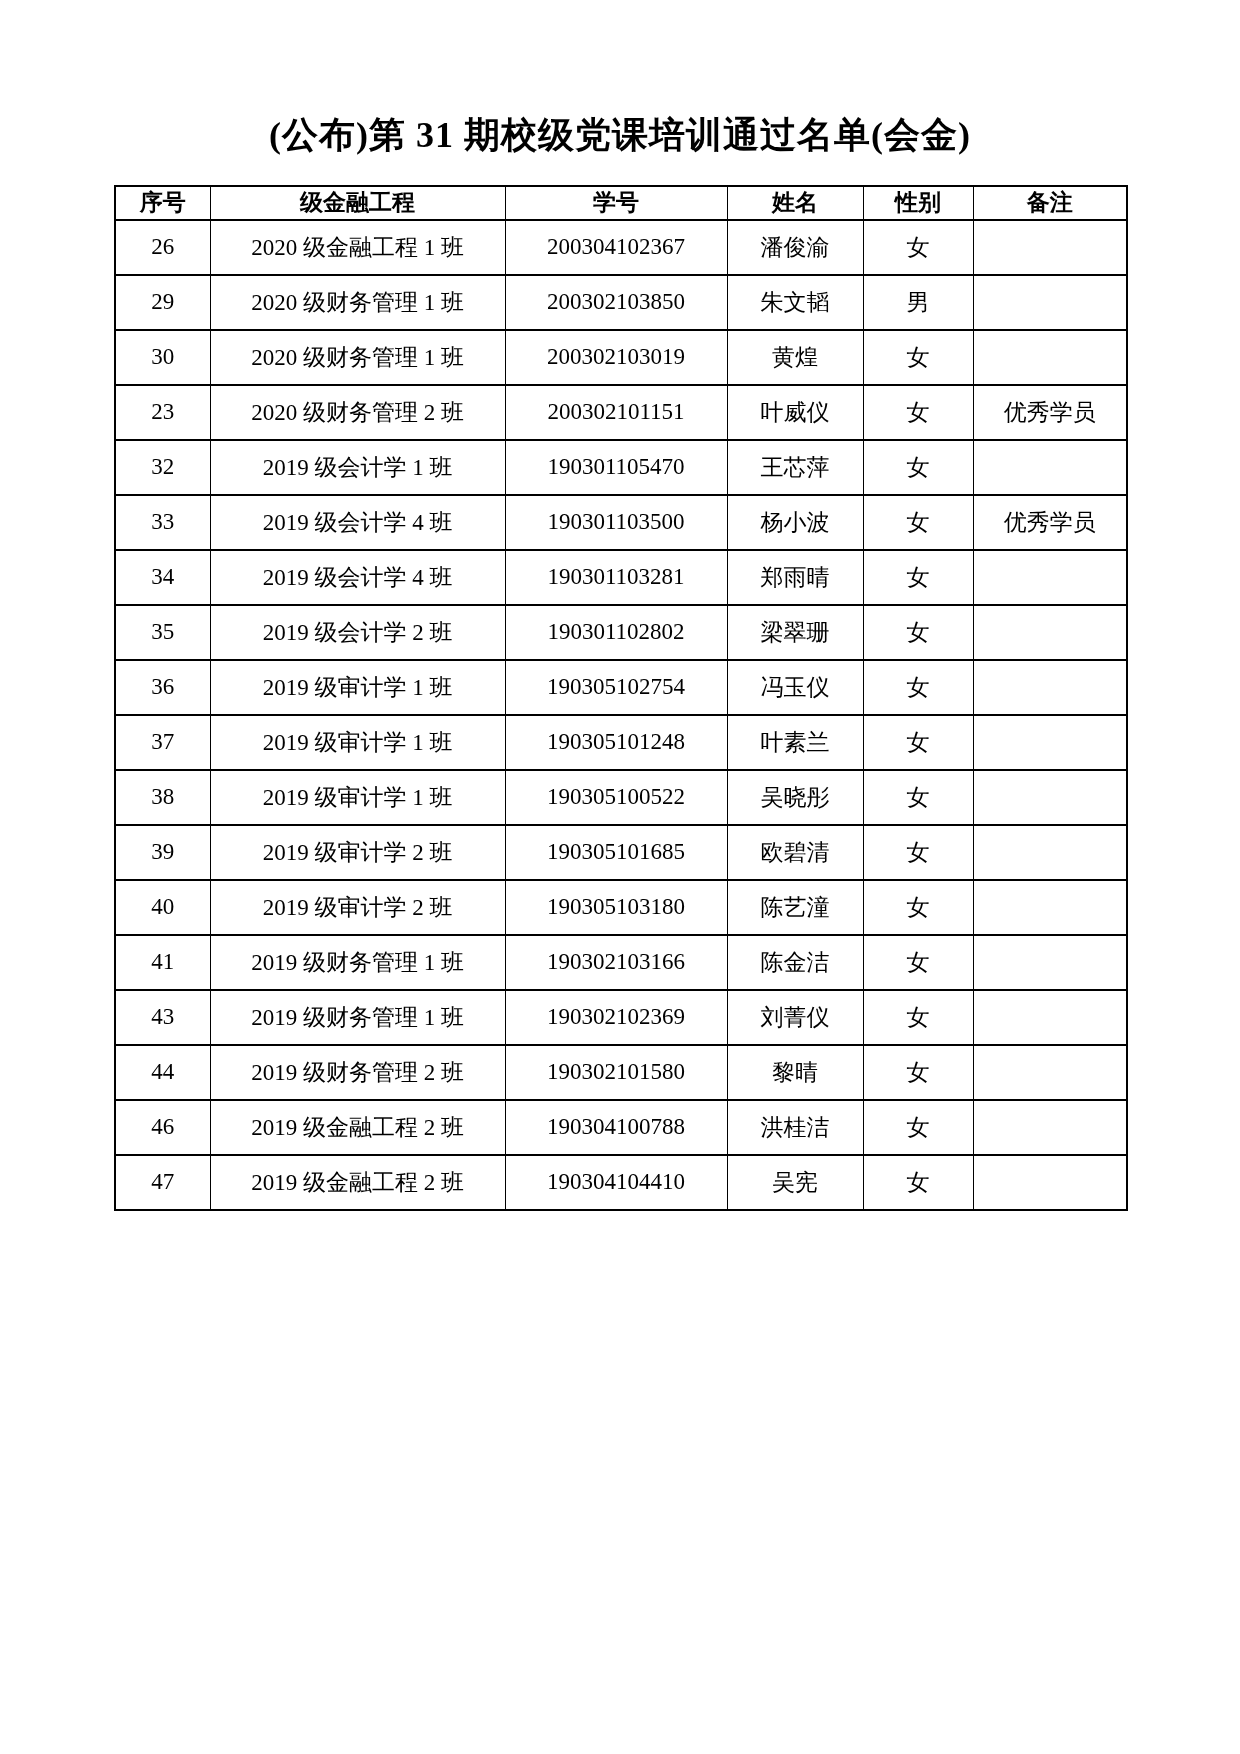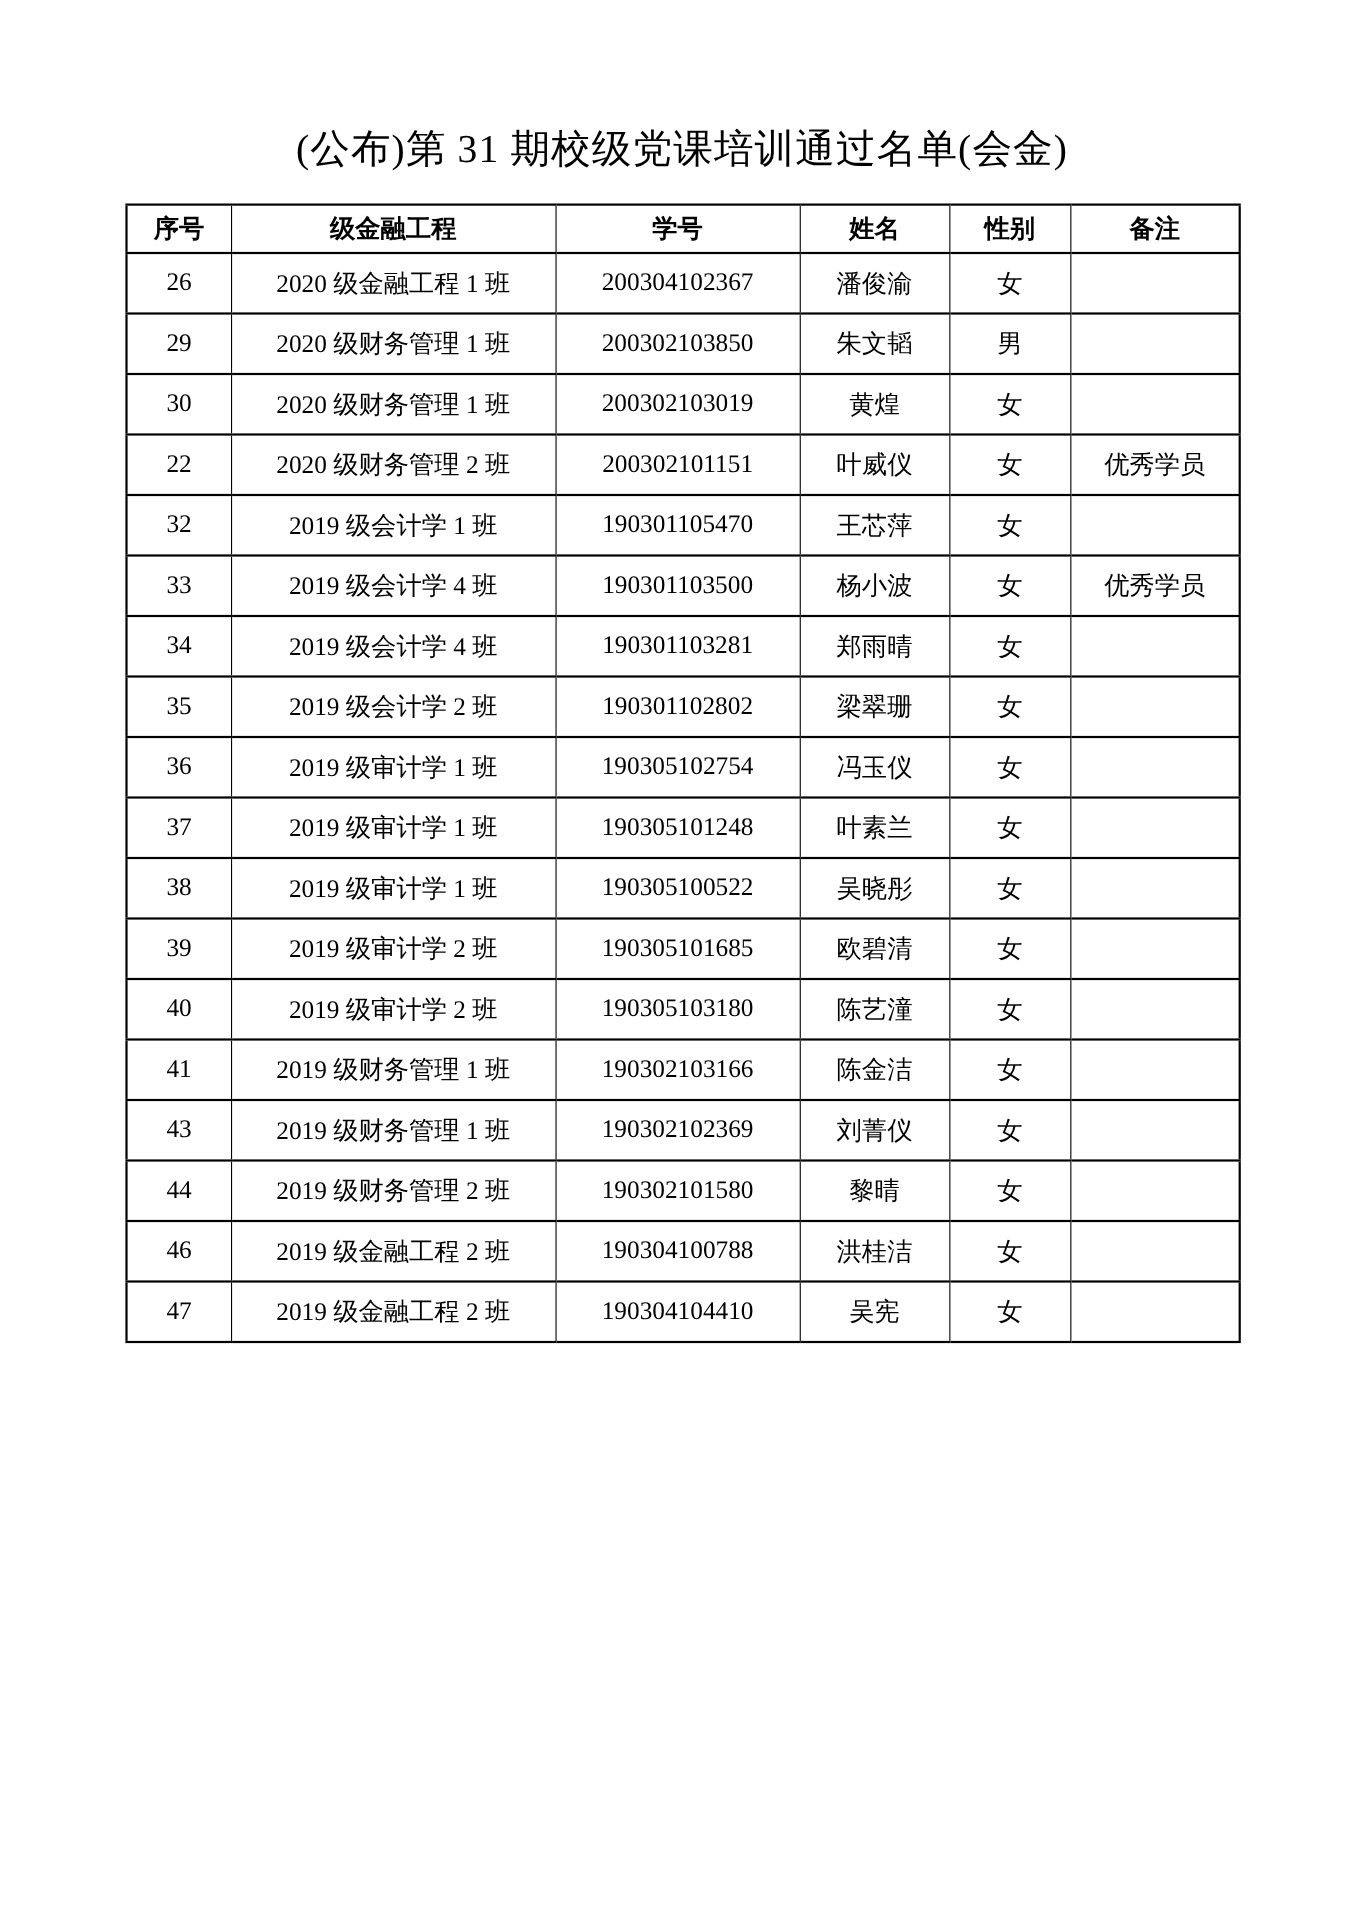--- a/index.html
+++ b/index.html
@@ -15,21 +15,21 @@
     height: 1754px;
     position: relative;
   }
   .page {
     width: 1012px;
     margin: 0 auto;
     padding-top: 112px;
   }
   .doc-title {
     font-family: "Liberation Serif", "DejaVu Serif", serif;
-    font-weight: 400;
+    font-weight: 700;
     font-size: 36px;
     line-height: 1.3;
     letter-spacing: 1px;
     text-align: center;
     margin: 0 0 26px 0;
     white-space: nowrap;
   }
   table.roster {
     width: 1012px;
     border-collapse: collapse;
@@ -43,21 +43,21 @@
     padding: 0 4px;
     text-align: center;
     vertical-align: middle;
     overflow: hidden;
     white-space: nowrap;
   }
   table.roster th {
     font-family: "Liberation Sans", "DejaVu Sans", sans-serif;
     font-weight: 700;
     font-size: 23px;
-    height: 44px;
+    height: 34px;
   }
   table.roster td {
     font-family: "Liberation Serif", "DejaVu Serif", serif;
     font-size: 23px;
     height: 55px;
   }
   col.c-seq    { width: 95px; }
   col.c-class  { width: 295px; }
   col.c-id     { width: 222px; }
   col.c-name   { width: 136px; }
@@ -114,21 +114,21 @@
   <tr>
     <td>30</td>
     <td>2020 级财务管理 1 班</td>
     <td>200302103019</td>
     <td>黄煌</td>
     <td>女</td>
     <td>&nbsp;</td>
   </tr>
 
   <tr>
-    <td>22</td>
+    <td>23</td>
     <td>2020 级财务管理 2 班</td>
     <td>200302101151</td>
     <td>叶威仪</td>
     <td>女</td>
     <td>优秀学员</td>
   </tr>
 
   <tr>
     <td>32</td>
     <td>2019 级会计学 1 班</td>

